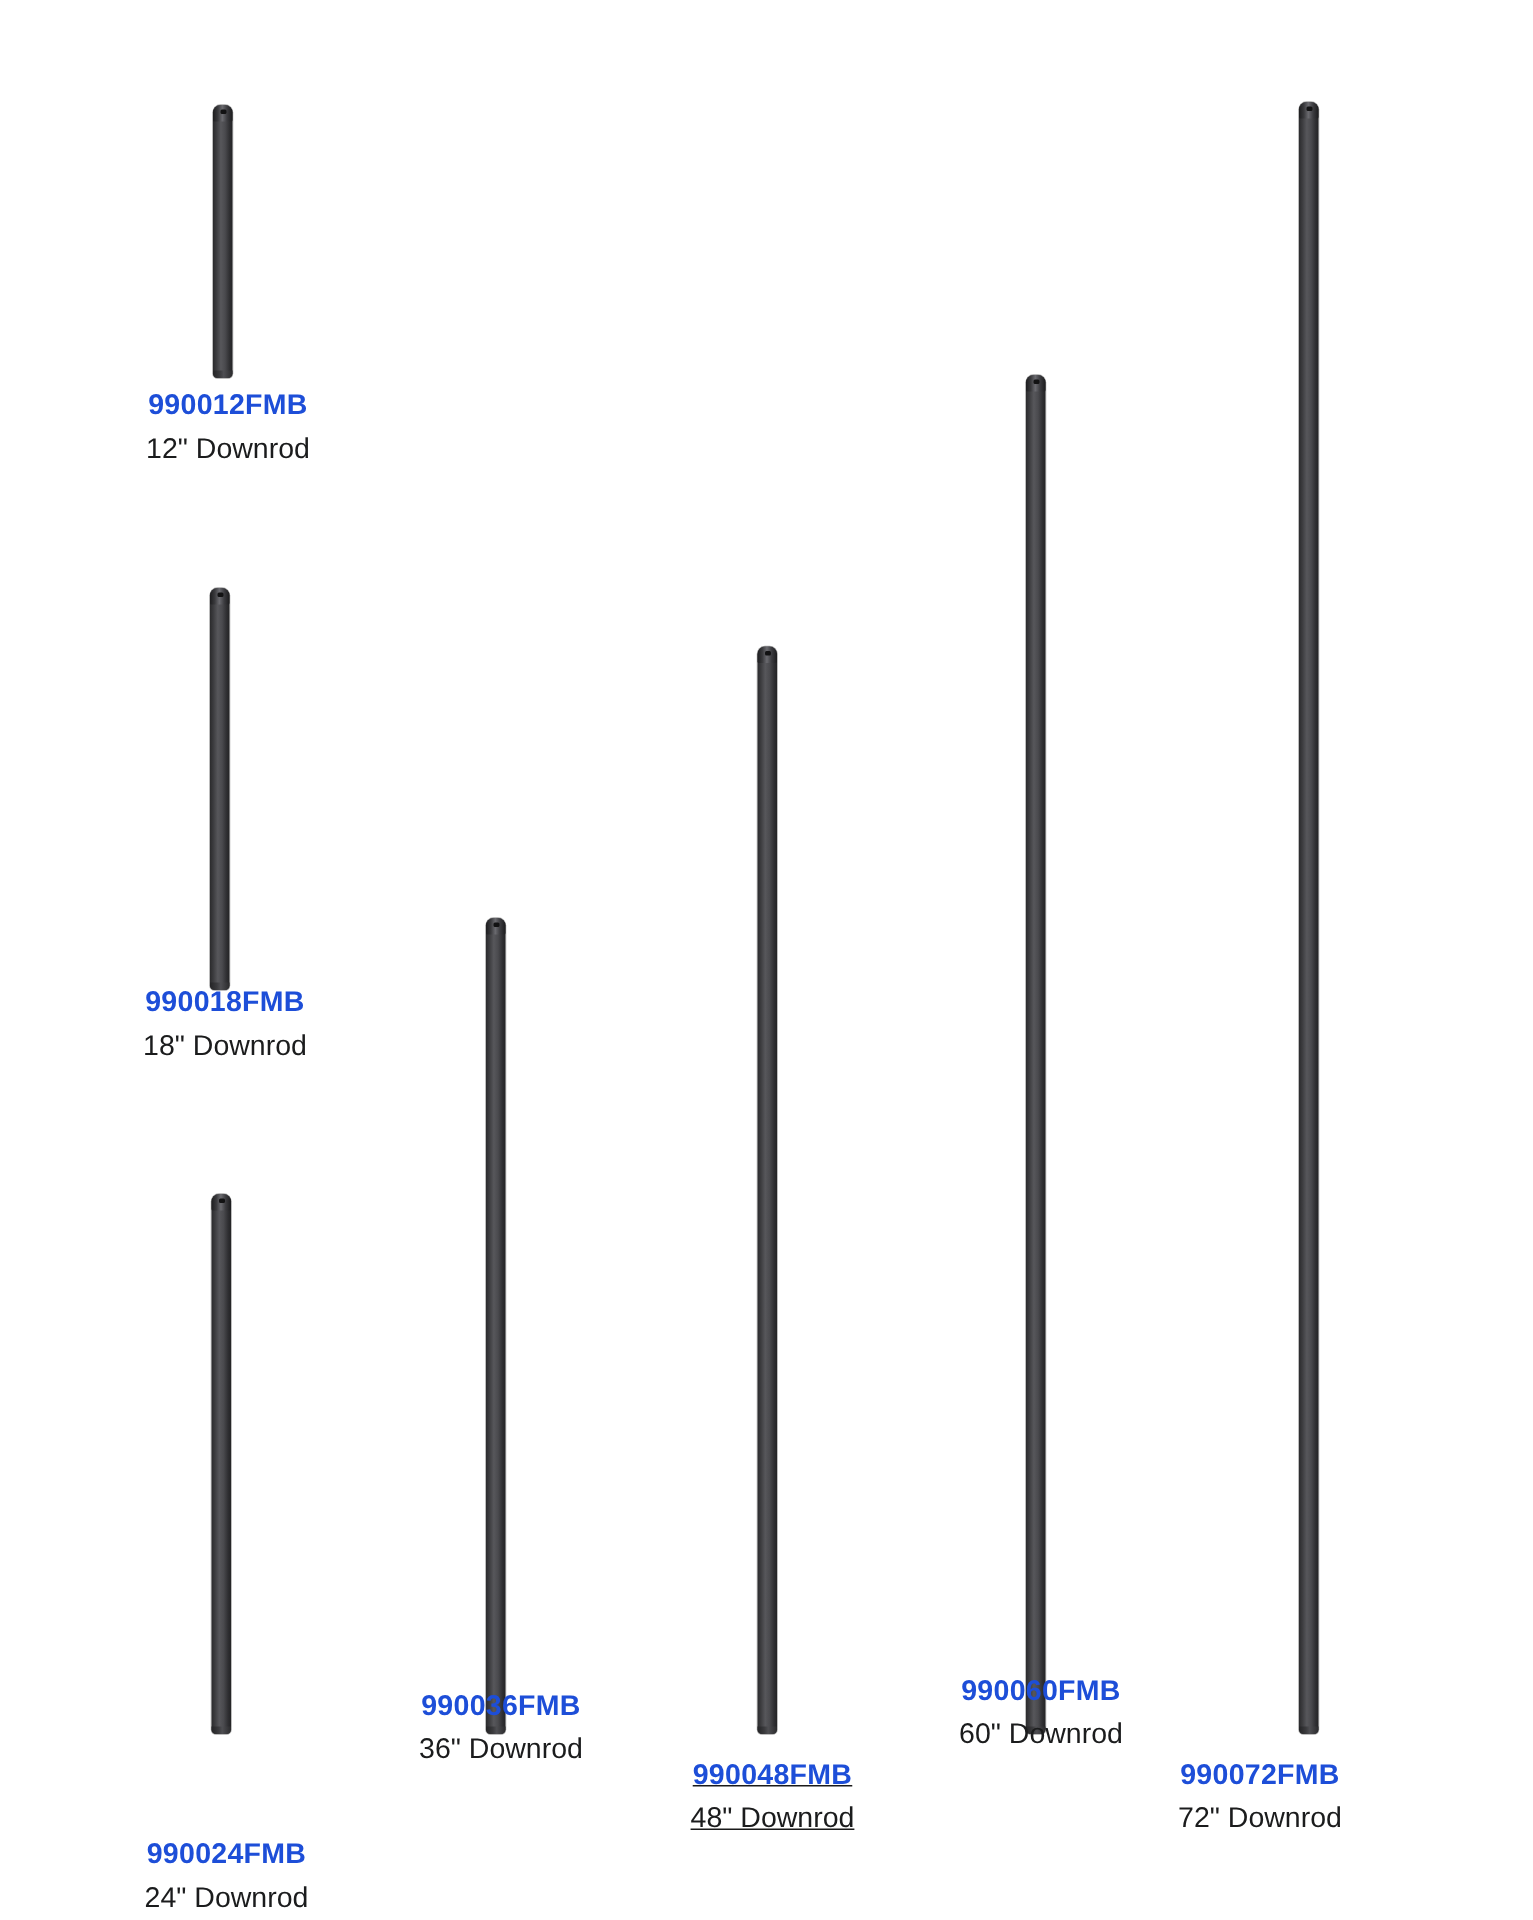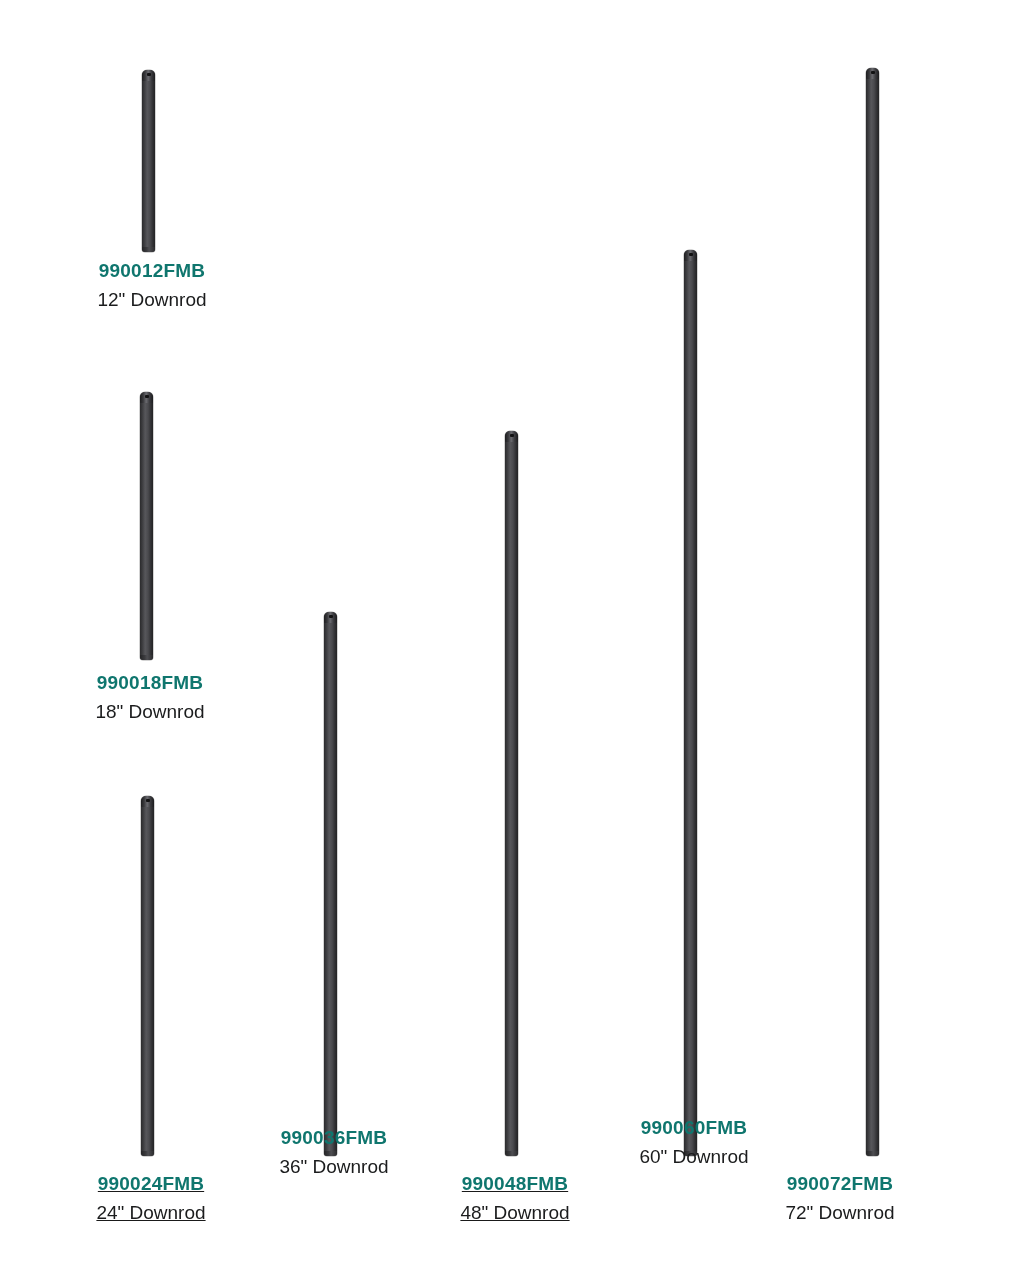--- a/index.html
+++ b/index.html
@@ -78,21 +78,21 @@
   .label-block {
     position: absolute;
     text-align: center;
     line-height: 1.35;
     white-space: nowrap;
   }
   .label-sku {
     font-size: 19px;
     font-weight: bold;
     letter-spacing: 0.2px;
-    color: #0f766e;
+    color: #1d4ed8;
   }
   .label-desc {
     font-size: 19px;
     font-weight: normal;
     color: #1b1c1d;
     margin-top: 3px;
   }
 </style>
 </head>
 <body>
@@ -110,33 +110,33 @@
         <div class="label-desc">12" Downrod</div>
       </div>
     </div>
     <div class="rod-group" style="left: 0px; top: 0px;">
       <div class="rod" style="left: 140px; top: 392px; width: 13px; height: 268px;">
         <div class="rod-cap">
           <div class="rod-cap-notch"></div>
         </div>
         <div class="rod-foot"></div>
       </div>
-      <div class="label-block" style="left: 50px; top: 670px; width: 200px;">
+      <div class="label-block" style="left: 50px; top: 656px; width: 200px;">
         <div class="label-sku">990018FMB</div>
         <div class="label-desc">18" Downrod</div>
       </div>
     </div>
     <div class="rod-group" style="left: 0px; top: 0px;">
       <div class="rod" style="left: 141px; top: 796px; width: 13px; height: 360px;">
         <div class="rod-cap">
           <div class="rod-cap-notch"></div>
         </div>
         <div class="rod-foot"></div>
       </div>
-      <div class="label-block" style="left: 51px; top: 1171px; width: 200px; text-decoration: underline;">
+      <div class="label-block" style="left: 51px; top: 1224px; width: 200px;">
         <div class="label-sku">990024FMB</div>
         <div class="label-desc">24" Downrod</div>
       </div>
     </div>
     <div class="rod-group" style="left: 0px; top: 0px;">
       <div class="rod" style="left: 324px; top: 612px; width: 13px; height: 544px;">
         <div class="rod-cap">
           <div class="rod-cap-notch"></div>
         </div>
         <div class="rod-foot"></div>

